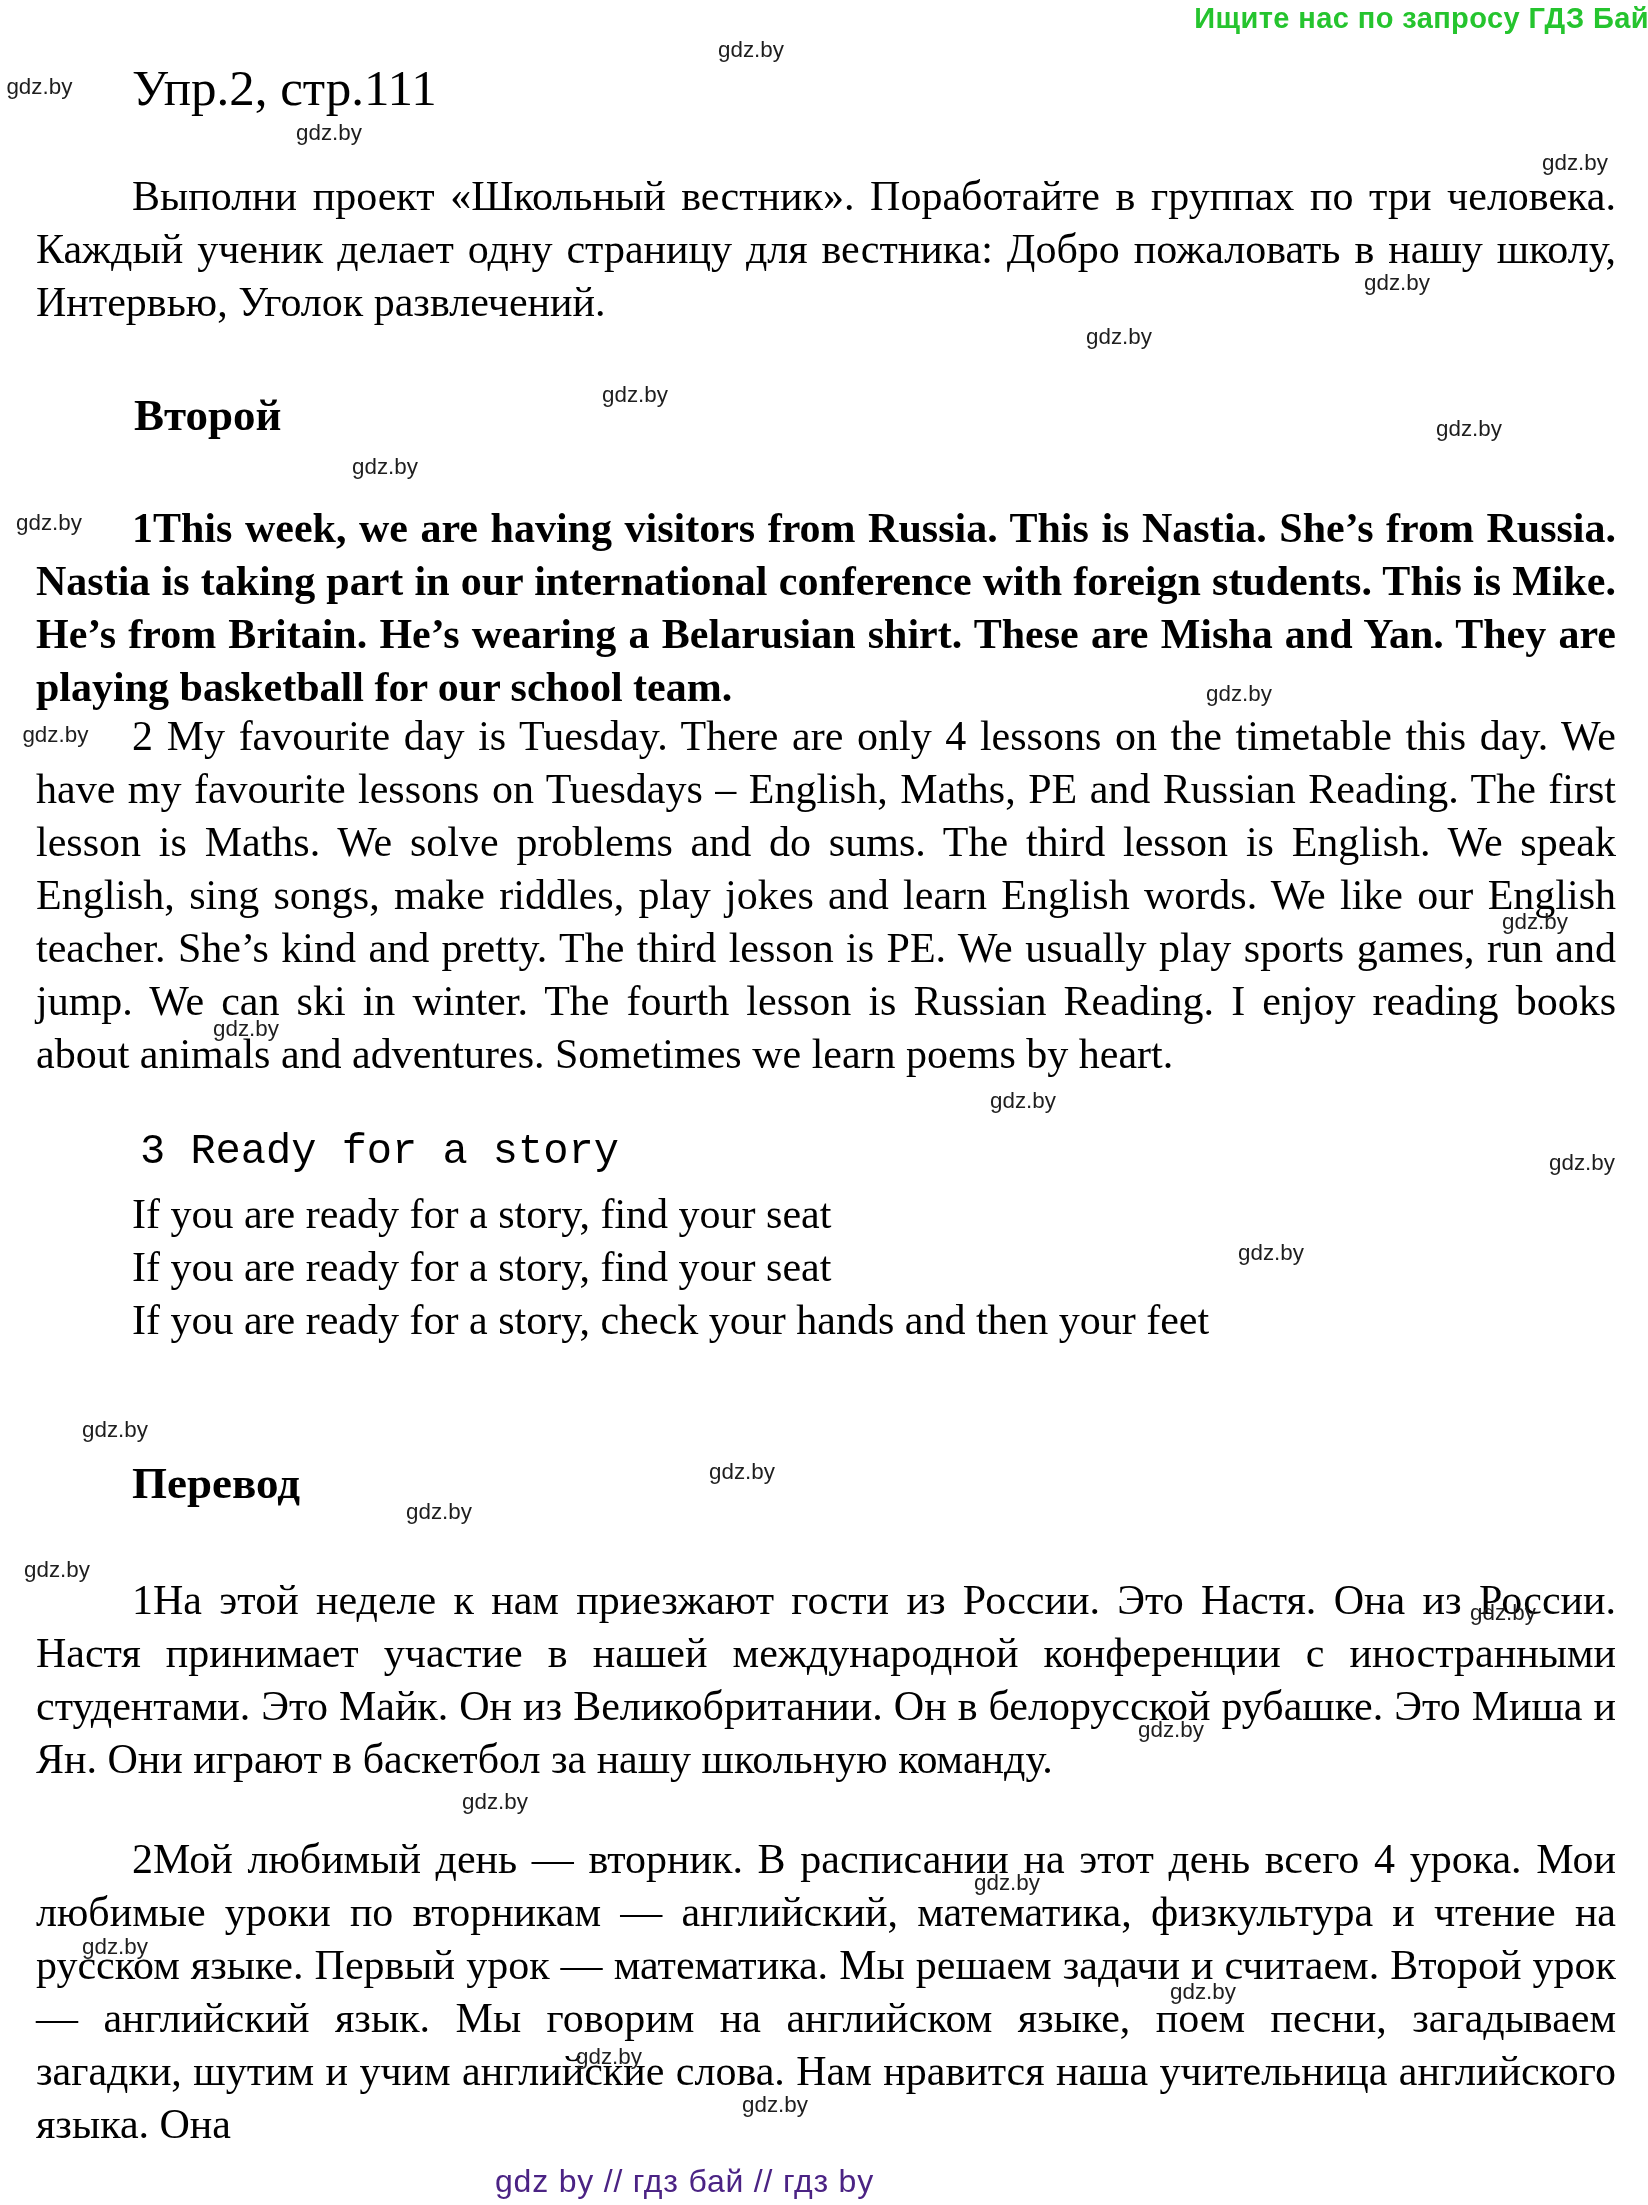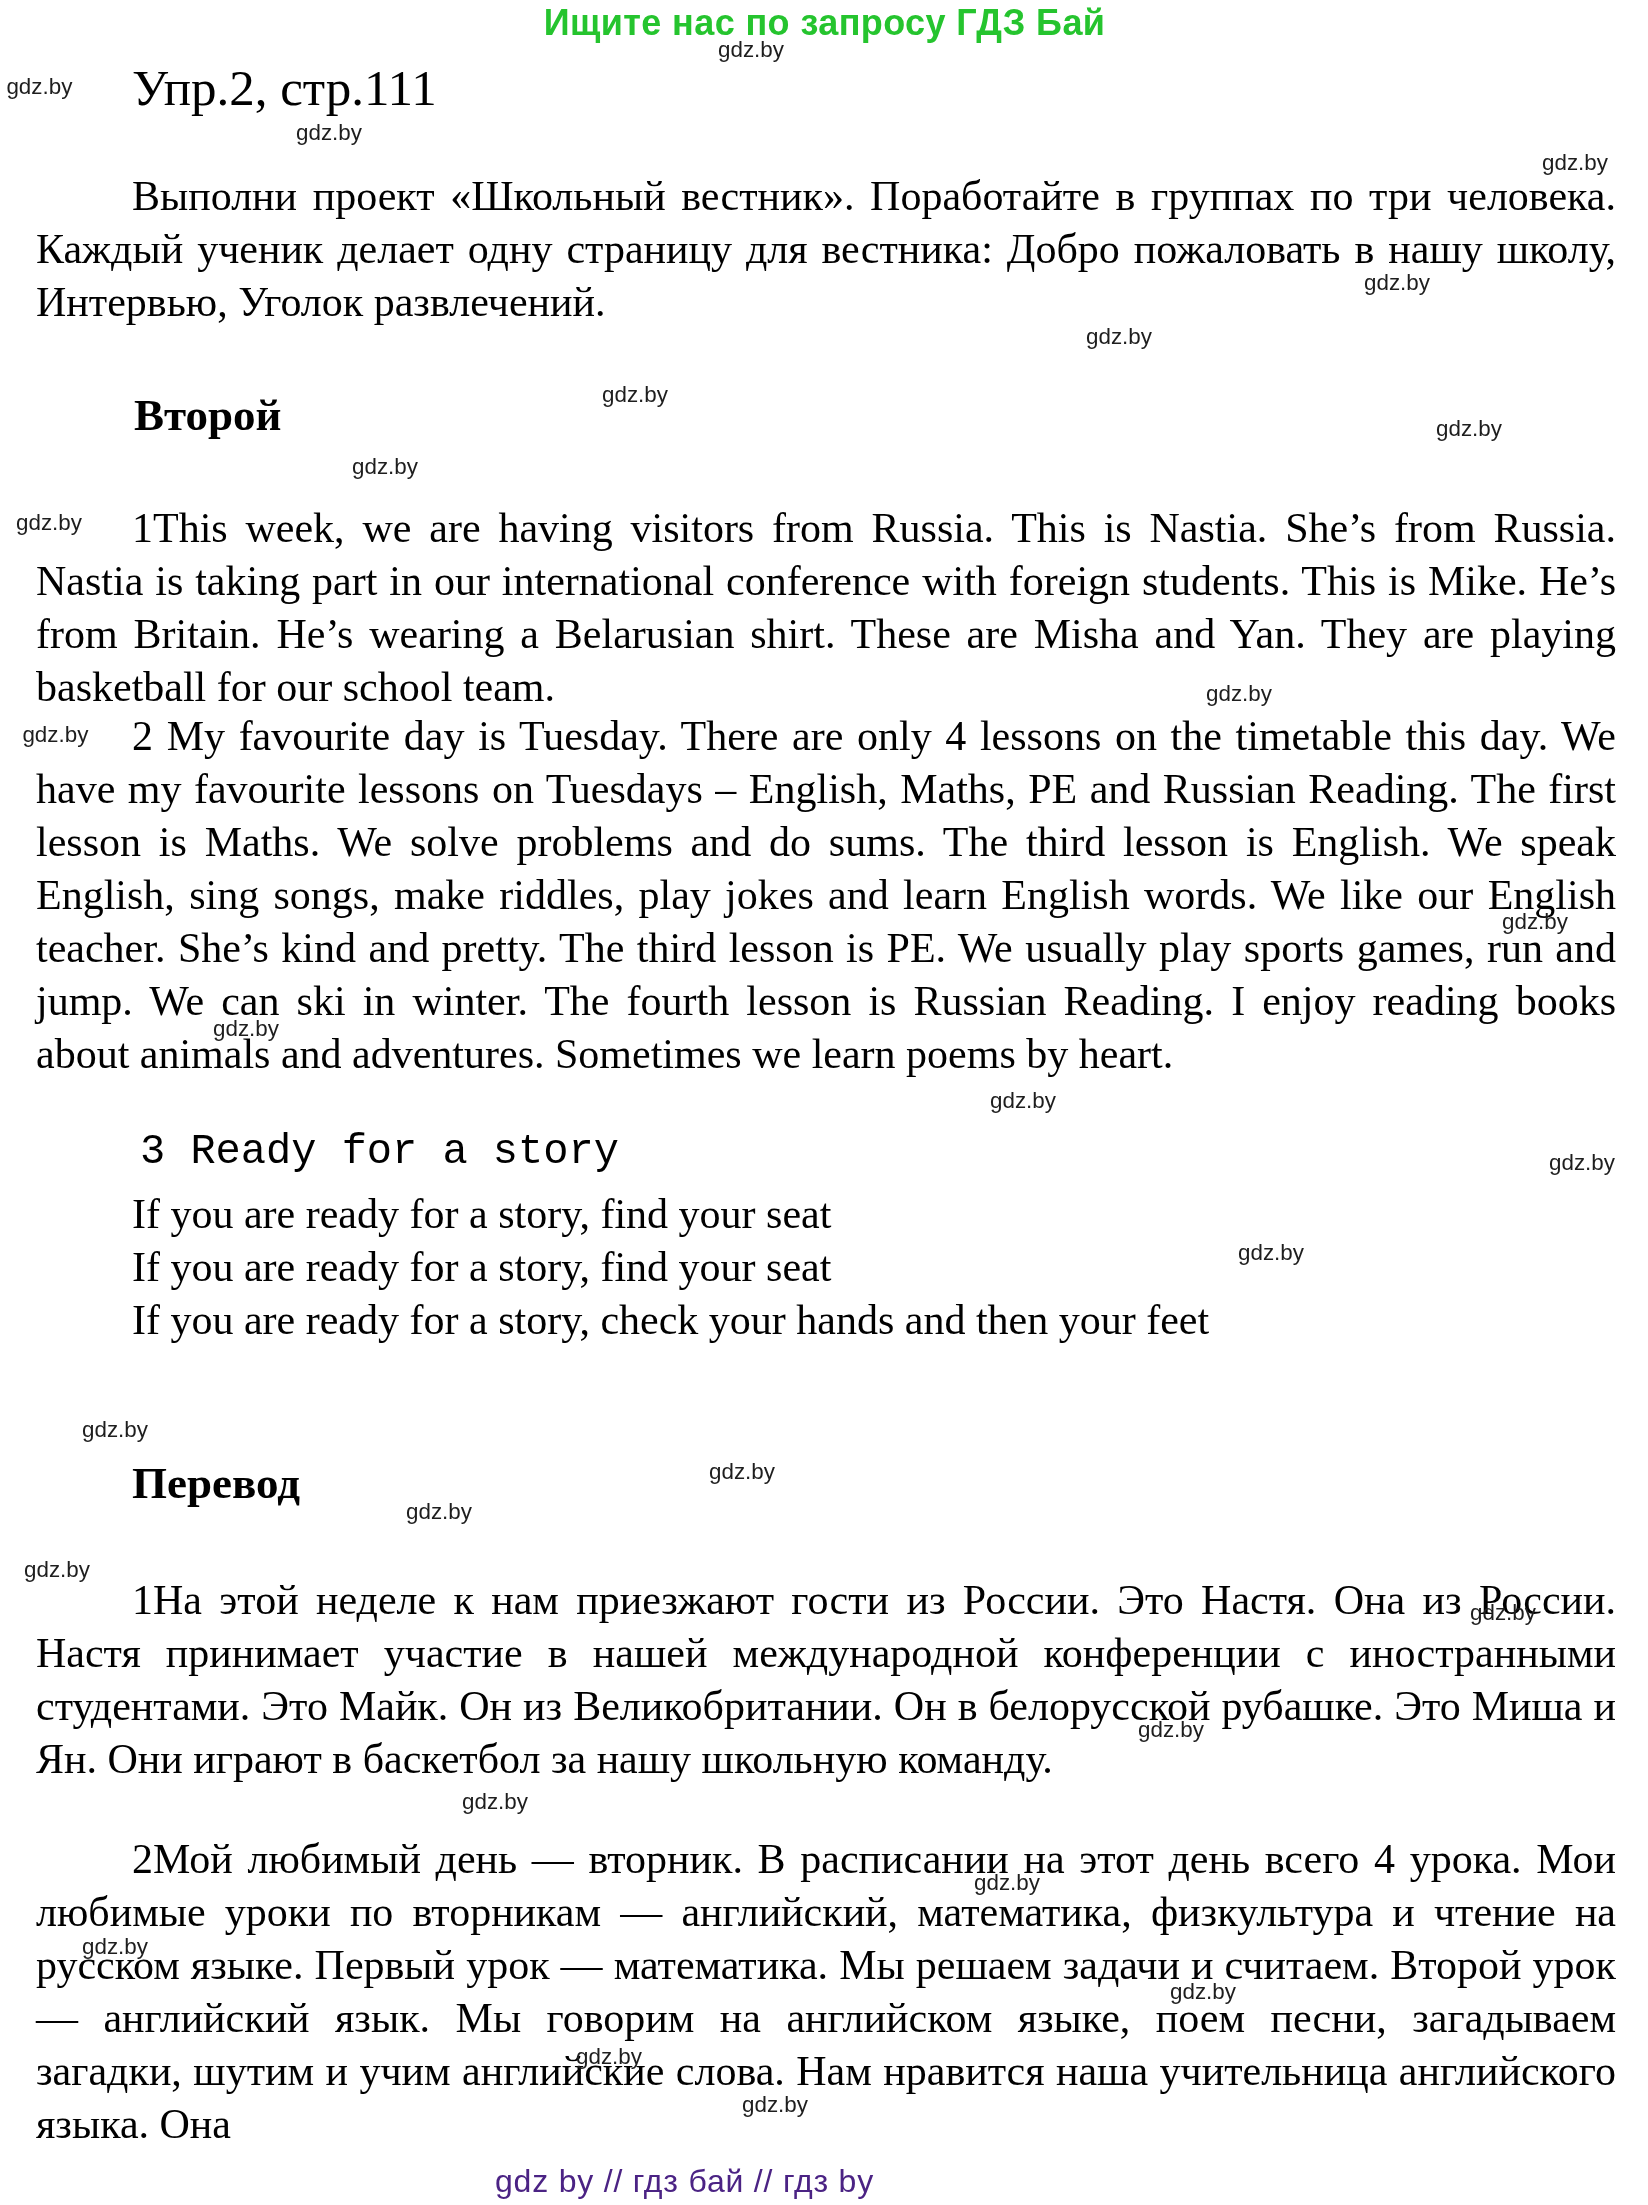--- a/index.html
+++ b/index.html
@@ -8,23 +8,23 @@
     position: relative;
     background: #ffffff;
     overflow: hidden;
     font-family: "Liberation Serif", "DejaVu Serif", serif;
     color: #000000;
   }
   .abs { position: absolute; }
 
   .promo {
     top: 1.6px; left: 0; width: 1649px;
-    text-align: center;
+    text-align: right;
     font-family: "Liberation Sans", "DejaVu Sans", sans-serif;
-    font-size: 36px; font-weight: 600;
+    font-size: 29px; font-weight: 600;
     letter-spacing: 0.4px;
   }
 
   .page-title {
     top: 59px; left: 132px;
     font-size: 51px; font-weight: normal;
     white-space: nowrap;
   }
 
   .body-block {
@@ -68,21 +68,21 @@
 <body>
 
 <div class="abs promo" style="color: rgb(37, 196, 46);">Ищите нас по запросу ГДЗ Бай</div>
 
 <div class="abs page-title">Упр.2, стр.111</div>
 
 <div class="abs body-block bold" style="top:170px;">Выполни проект «Школьный вестник». Поработайте в группах по три человека. Каждый ученик делает одну страницу для вестника: Добро пожаловать в нашу школу, Интервью, Уголок развлечений.</div>
 
 <div class="abs section-heading" style="top:389px; left:134px;">Второй</div>
 
-<div class="abs body-block" style="top:502px;">1This week, we are having visitors from Russia. This is Nastia. She’s from Russia. Nastia is taking part in our international conference with foreign students. This is Mike. He’s from Britain. He’s wearing a Belarusian shirt. These are Misha and Yan. They are playing basketball for our school team.</div>
+<div class="abs body-block" style="top:502px;font-weight:bold;">1This week, we are having visitors from Russia. This is Nastia. She’s from Russia. Nastia is taking part in our international conference with foreign students. This is Mike. He’s from Britain. He’s wearing a Belarusian shirt. These are Misha and Yan. They are playing basketball for our school team.</div>
 
 <div class="abs body-block" style="top:710px;">2 My favourite day is Tuesday. There are only 4 lessons on the timetable this day. We have my favourite lessons on Tuesdays – English, Maths, PE and Russian Reading. The first lesson is Maths. We solve problems and do sums. The third lesson is English. We speak English, sing songs, make riddles, play jokes and learn English words. We like our English teacher. She’s kind and pretty. The third lesson is PE. We usually play sports games, run and jump. We can ski in winter. The fourth lesson is Russian Reading. I enjoy reading books about animals and adventures. Sometimes we learn poems by heart.</div>
 
 <div class="abs plain-line" style="top:1126px; left:140px;font-family:Liberation Mono, monospace;">3 Ready for a story</div>
 
 <div class="abs poem">
   <div>If you are ready for a story, find your seat</div>
   <div>If you are ready for a story, find your seat</div>
   <div>If you are ready for a story, check your hands and then your feet</div>
 </div>

